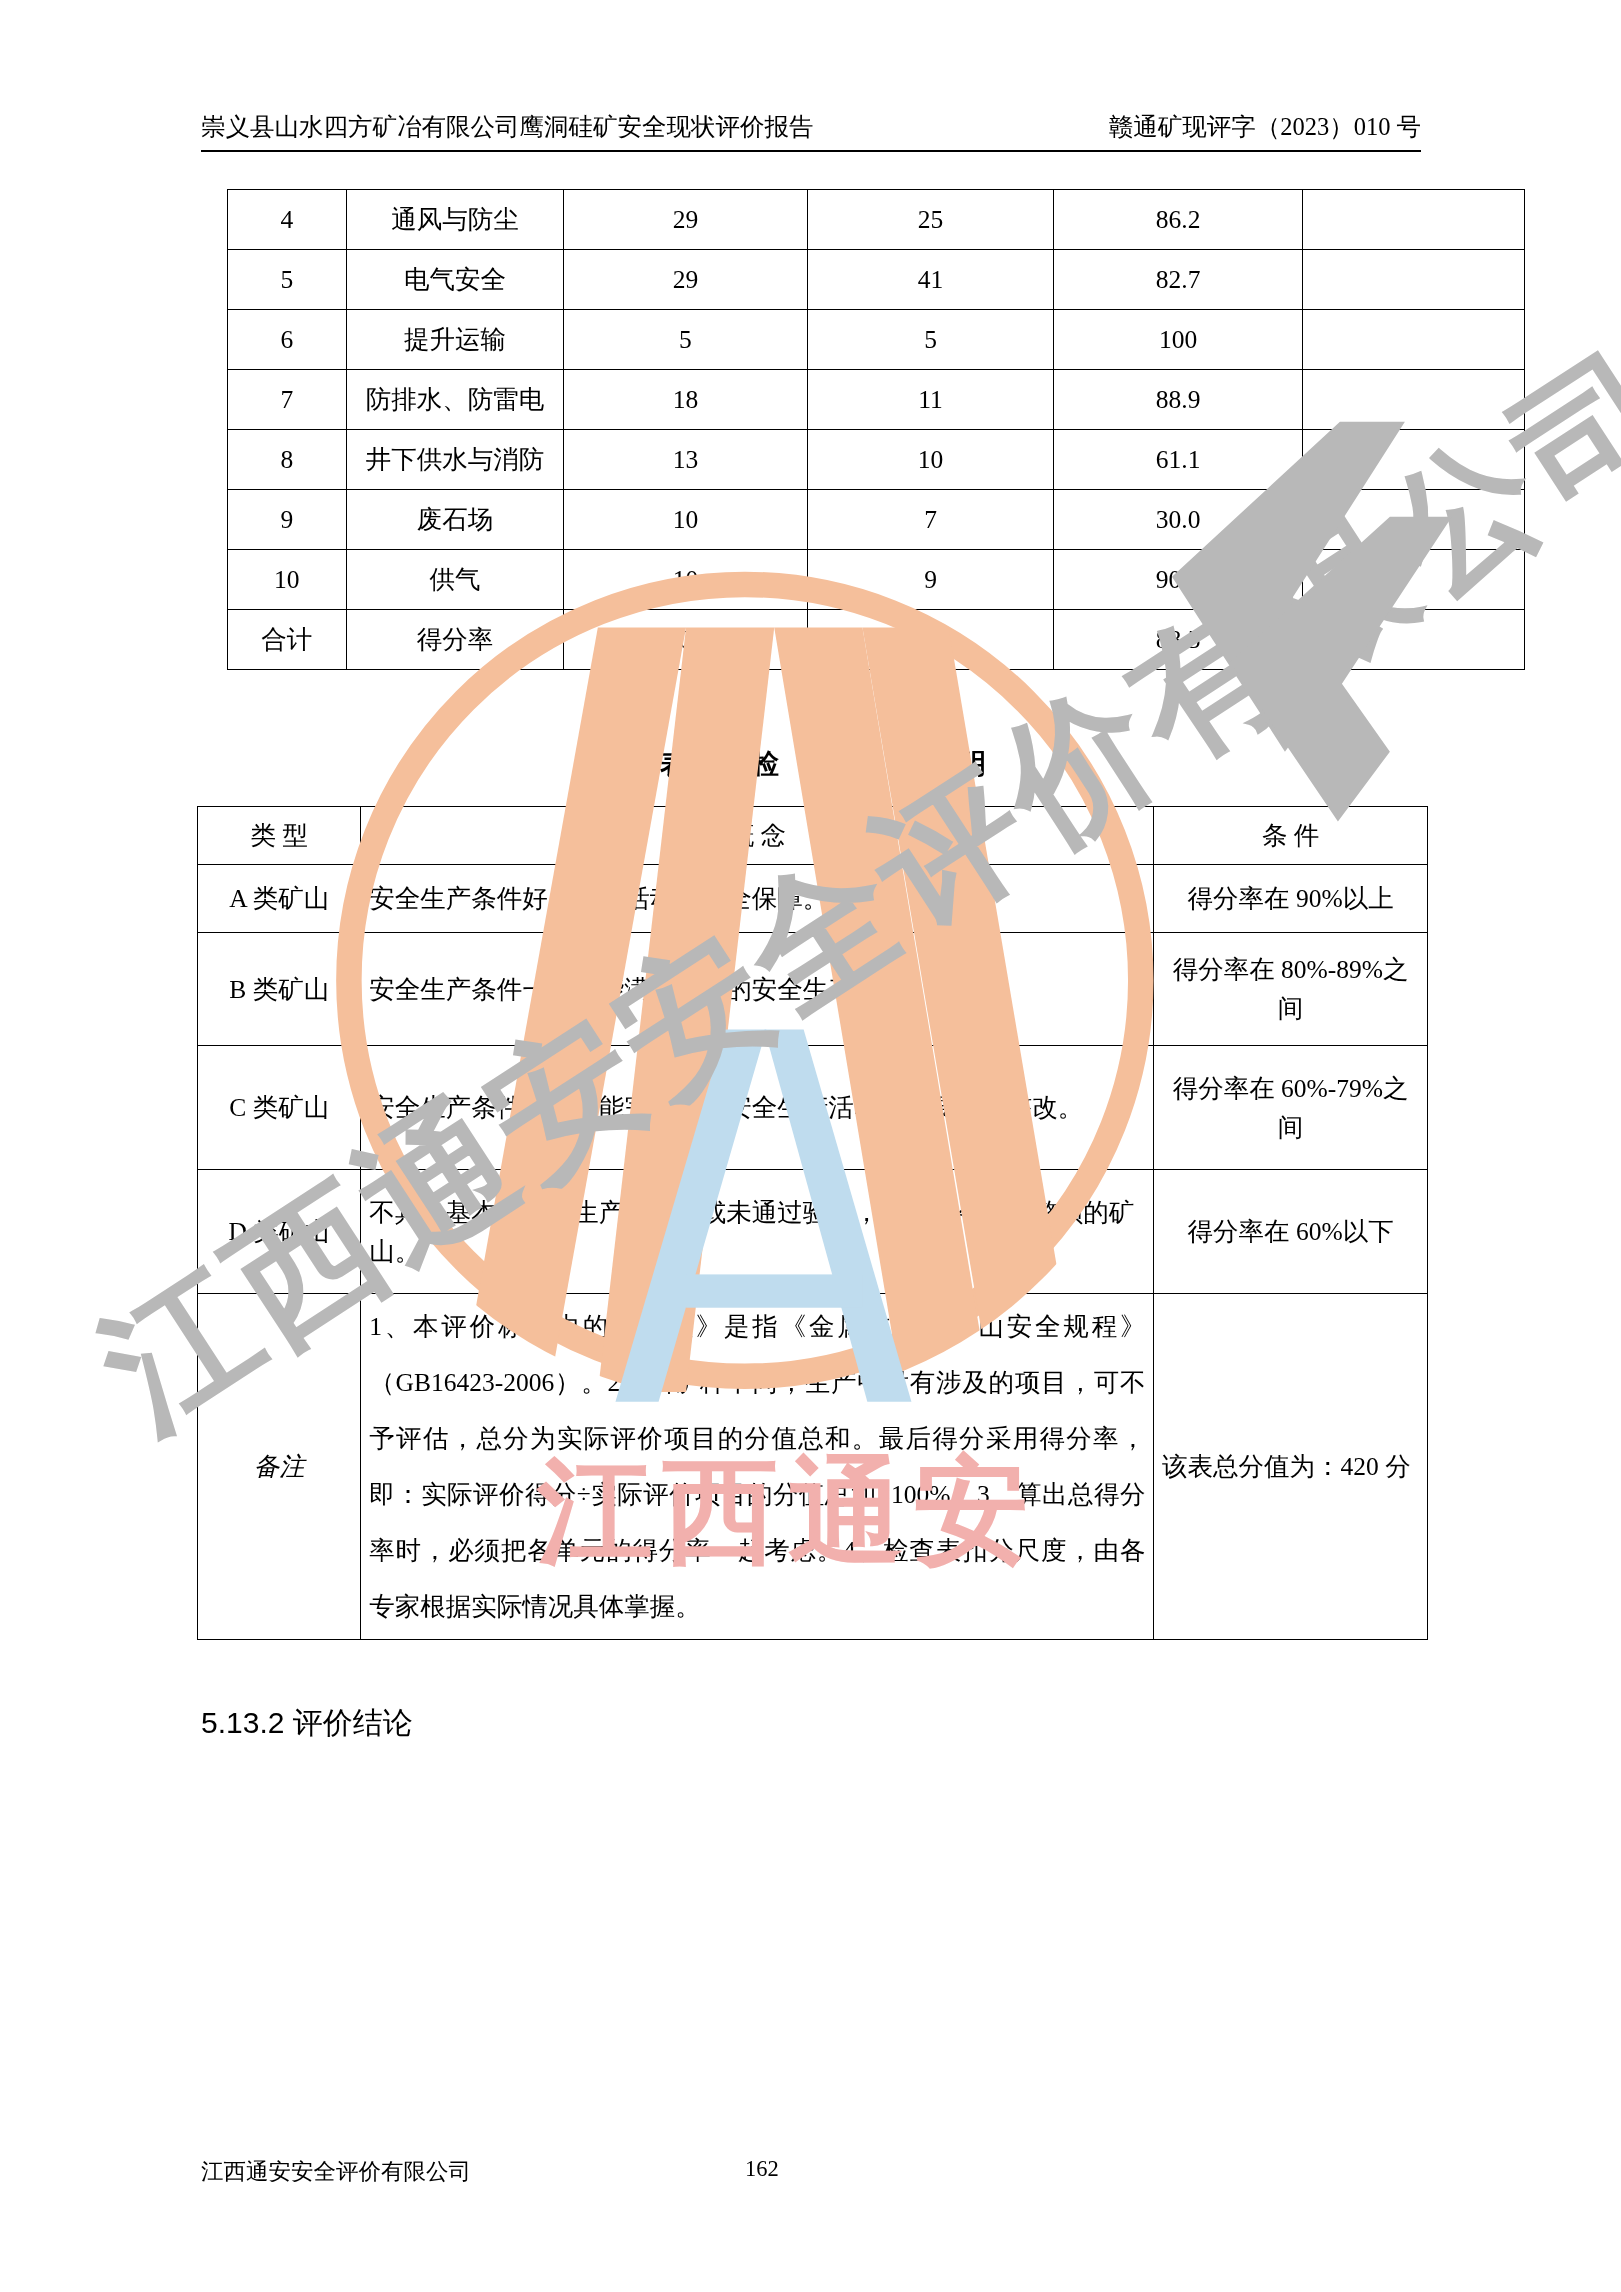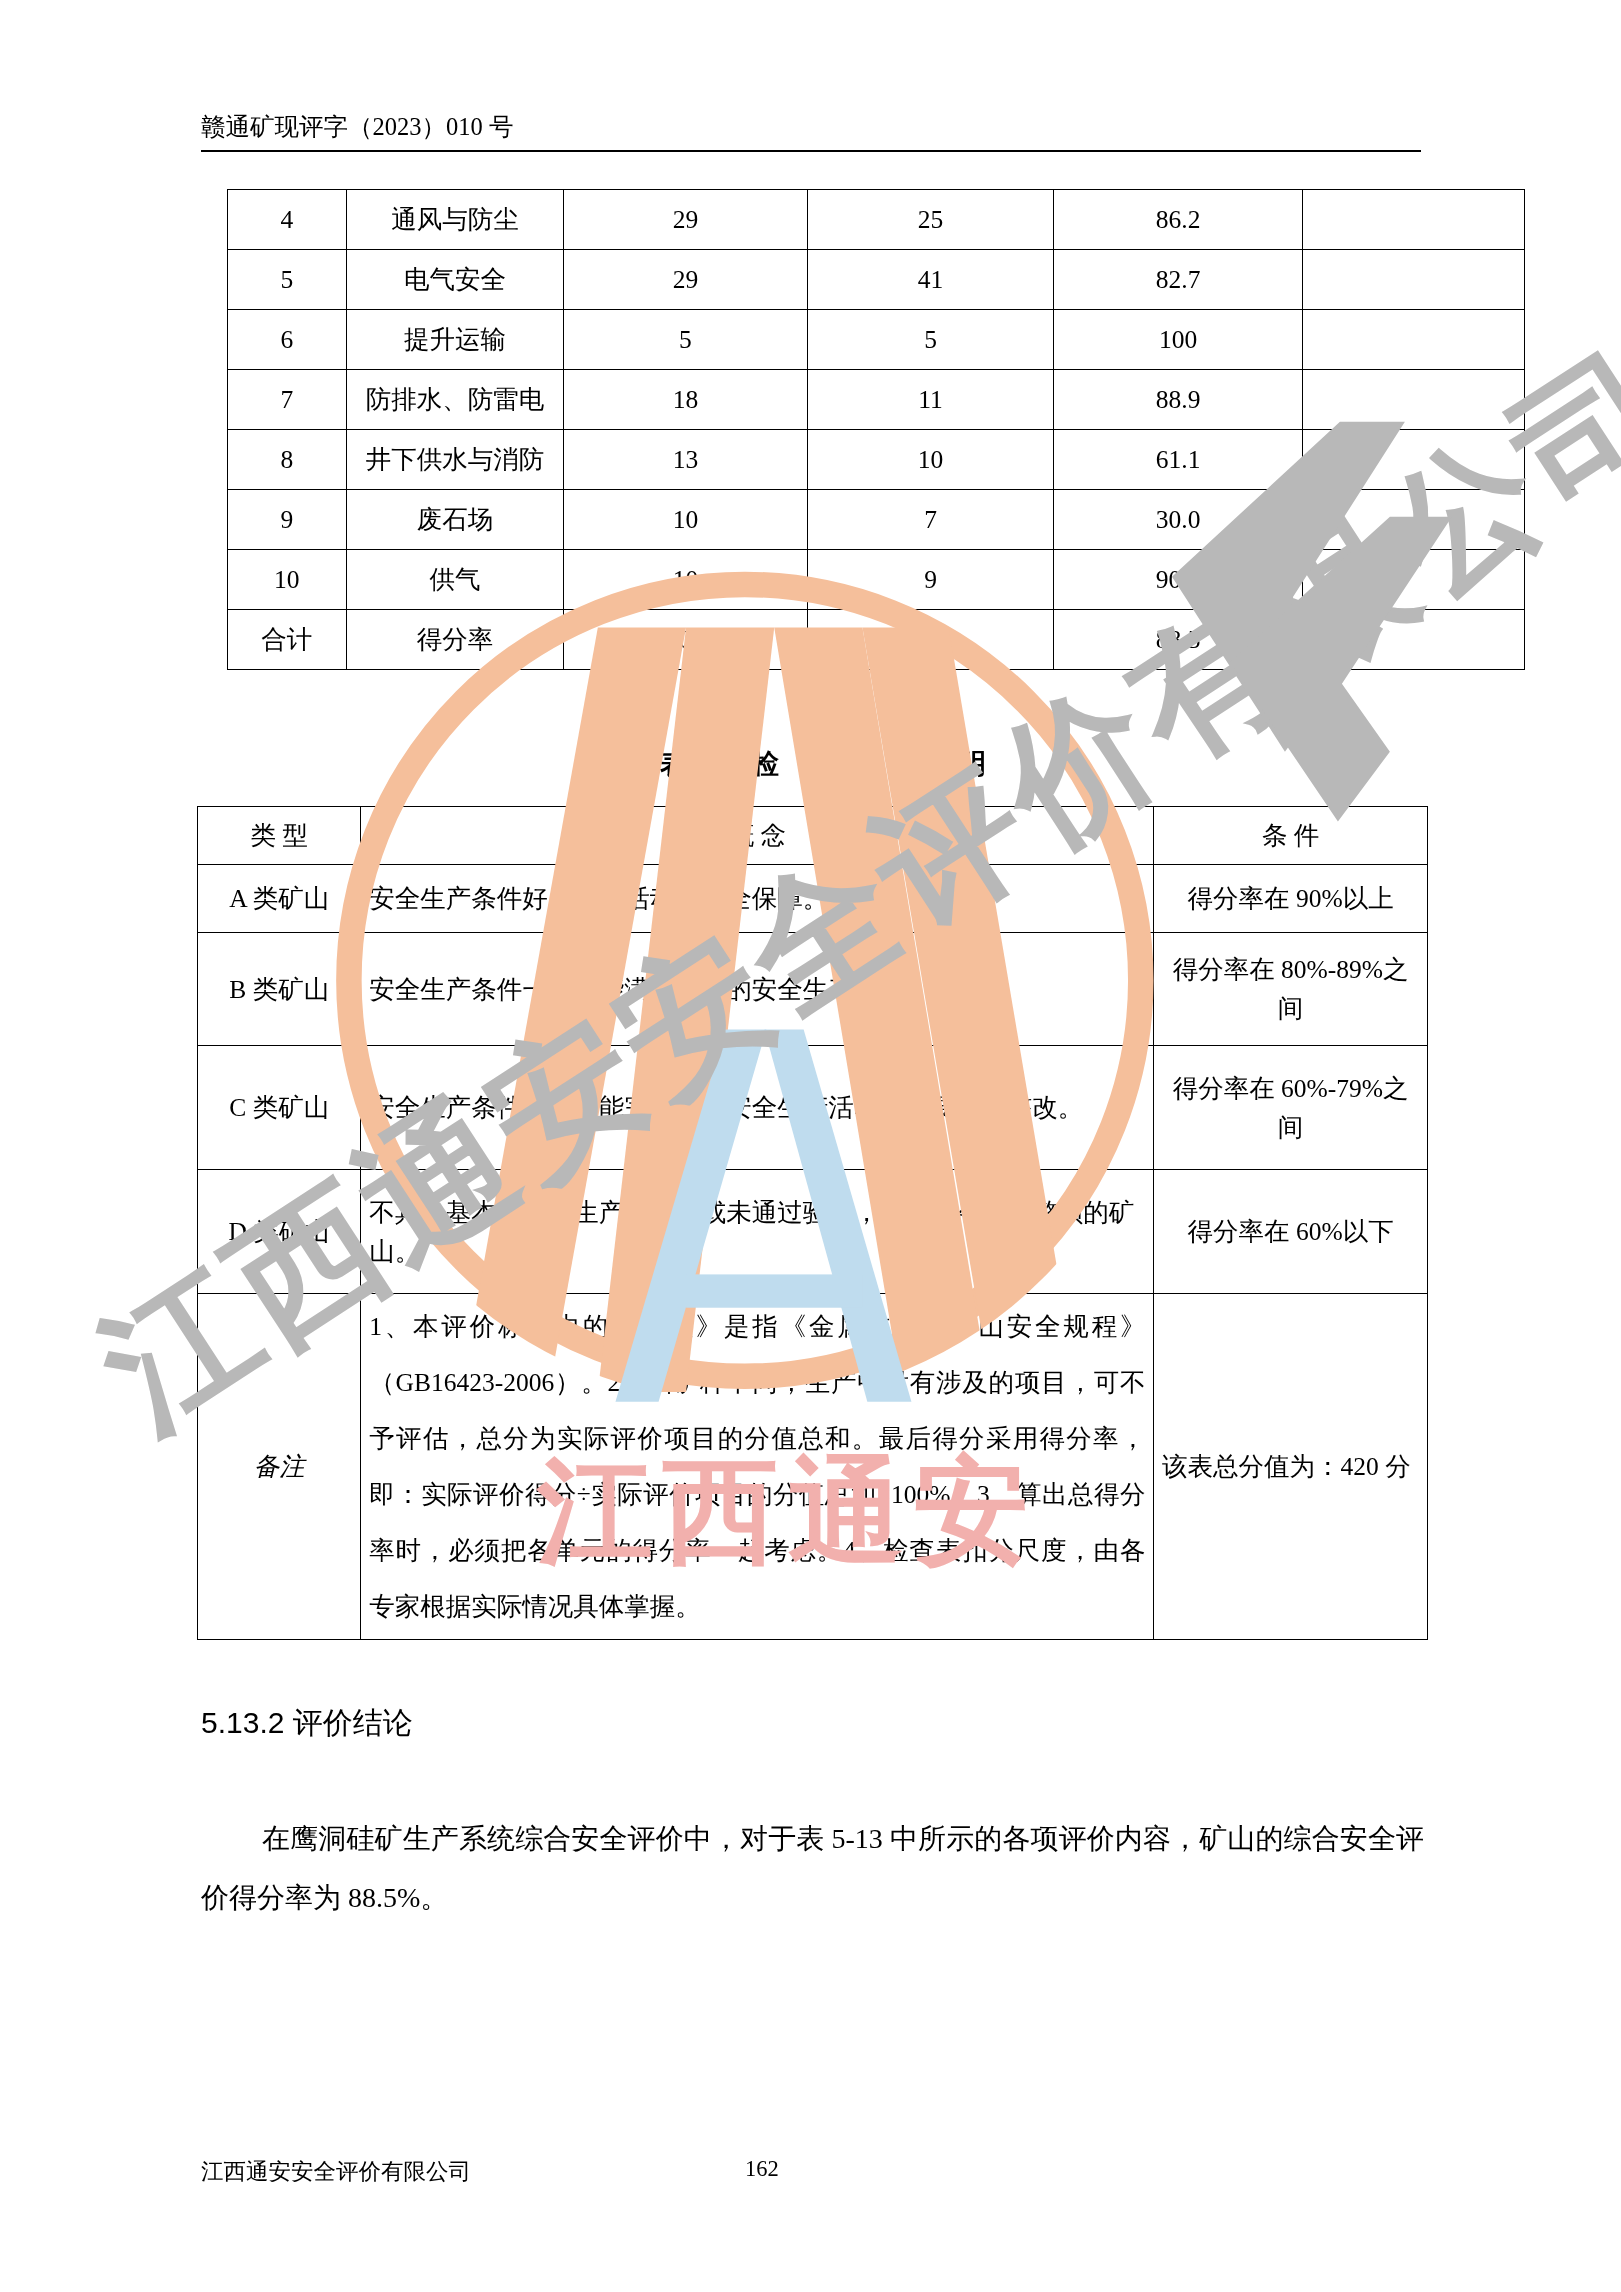--- a/index.html
+++ b/index.html
@@ -175,20 +175,21 @@
 
       <g fill="#b8b8b8" transform="translate(1255,430) scale(1.02)">
         <path d="M110 0 L175 0 L60 180 L110 255 L55 330 L-58 155 Z"></path>
         <path d="M160 95 L222 95 L112 262 L160 330 L108 400 L0 240 Z"></path>
       </g>
     </svg>
   </div>
 
   <div class="header">
     <div class="header-row">
+      <span>崇义县山水四方矿冶有限公司鹰洞硅矿安全现状评价报告</span>
       <span>赣通矿现评字（2023）010 号</span>
     </div>
     <div class="header-rule"></div>
   </div>
 
   <table class="doc-table t513">
     <tbody>
       <tr>
         <td class="num" style="width:102px">4</td>
         <td style="width:201px">通风与防尘</td>
@@ -295,23 +296,20 @@
       <tr>
         <td class="remark-label" style="height:345px;font-style:italic;">备注</td>
         <td class="remark-body">1、本评价标准中的《规程》是指《金属非金属矿山安全规程》（GB16423-2006）。2、因矿种不同，生产中没有涉及的项目，可不予评估，总分为实际评价项目的分值总和。最后得分采用得分率，即：实际评价得分÷实际评价项目的分值总和×100%。3、算出总得分率时，必须把各单元的得分率一起考虑。4、检查表扣分尺度，由各专家根据实际情况具体掌握。</td>
         <td class="remark-cond">该表总分值为：420 分</td>
       </tr>
     </tbody>
   </table>
 
   <div class="sec-head">5.13.2 评价结论</div>
 
-  <div class="para para-1">
-    <span class="indent"></span><span>在鹰洞硅矿生产系统综合安全评价中，对于表 5-13 中所示的各项评价内容，矿山的综合安全评价得分率为 88.5%。</span>
-  </div>
 
 
   <div class="footer">
     <div class="footer-inner">
       <span class="footer-company">江西通安安全评价有限公司</span>
       <span class="footer-page">162</span>
     </div>
   </div>
 
 </div>

